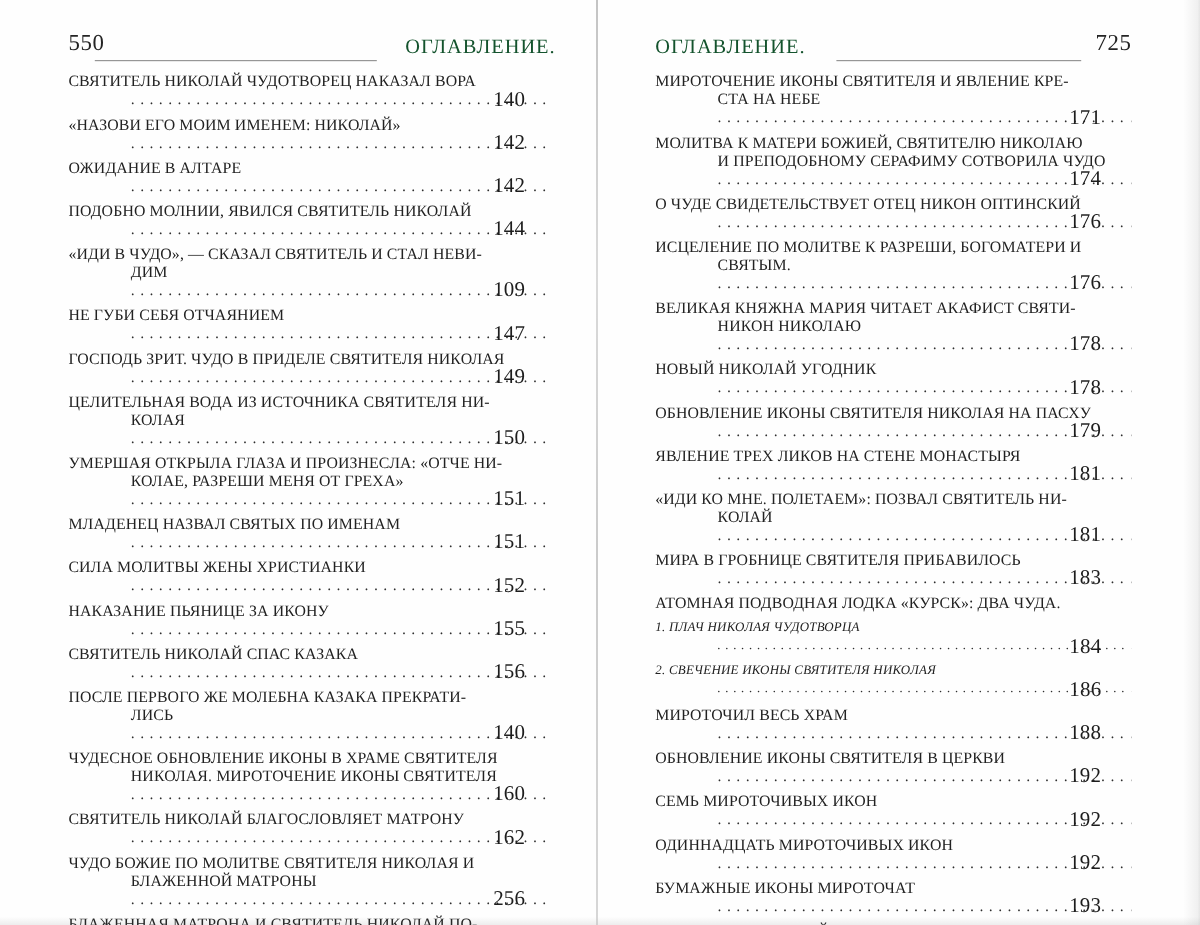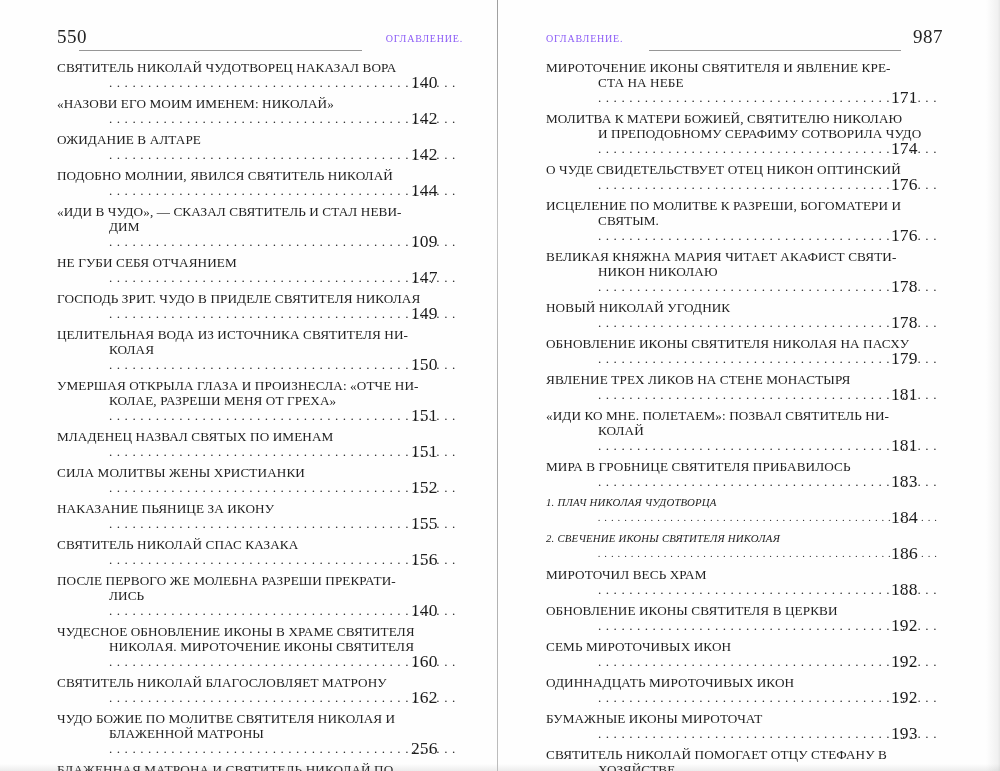--- a/index.html
+++ b/index.html
@@ -47,24 +47,24 @@
     display: flex;
     align-items: flex-end;
   }
   .folio {
     font-size: 19px;
     line-height: 19px;
     letter-spacing: 0.5px;
     color: #242424;
   }
   .running {
-    font-size: 10px;
+    font-size: 17px;
     line-height: 15px;
     letter-spacing: 0.8px;
-    color: #8b5cf6;
+    color: #14532d;
   }
   .header-rule {
     flex: 1;
     height: 0;
     border-bottom: 1px solid #969696;
     align-self: flex-end;
     margin-bottom: -5px;
   }
   .page.left  .header-rule { margin-left: -8px; margin-right: 24px; }
   .page.right .header-rule { margin-left: 26px; margin-right: 12px; }
@@ -128,55 +128,56 @@
         <div class="entry"><span class="title">НЕ ГУБИ СЕБЯ ОТЧАЯНИЕМ</span><span class="dots"> . . . . . . . . . . . . . . . . . . . . . . . . . . . . . . . . . . . . . . . . . . . . . . . . . . . . . . . . . . . . . . . . . . . . . . . . . . . . . . . . . . . . . . . . . . . . . . . . . . . . . . . . . . . . . . . . . . . . . . . . . . . . . . . . . . . . . . . . . . . . . . . . . . . . . . </span><span class="page-no">147</span></div>
         <div class="entry"><span class="title">ГОСПОДЬ ЗРИТ. ЧУДО В ПРИДЕЛЕ СВЯТИТЕЛЯ НИКОЛАЯ</span><span class="dots"> . . . . . . . . . . . . . . . . . . . . . . . . . . . . . . . . . . . . . . . . . . . . . . . . . . . . . . . . . . . . . . . . . . . . . . . . . . . . . . . . . . . . . . . . . . . . . . . . . . . . . . . . . . . . . . . . . . . . . . . . . . . . . . . . . . . . . . . . . . . . . . . . . . . . . . </span><span class="page-no">149</span></div>
         <div class="entry"><span class="title">ЦЕЛИТЕЛЬНАЯ ВОДА ИЗ ИСТОЧНИКА СВЯТИТЕЛЯ НИ-
 КОЛАЯ</span><span class="dots"> . . . . . . . . . . . . . . . . . . . . . . . . . . . . . . . . . . . . . . . . . . . . . . . . . . . . . . . . . . . . . . . . . . . . . . . . . . . . . . . . . . . . . . . . . . . . . . . . . . . . . . . . . . . . . . . . . . . . . . . . . . . . . . . . . . . . . . . . . . . . . . . . . . . . . . </span><span class="page-no">150</span></div>
         <div class="entry"><span class="title">УМЕРШАЯ ОТКРЫЛА ГЛАЗА И ПРОИЗНЕСЛА: «ОТЧЕ НИ-
 КОЛАЕ, РАЗРЕШИ МЕНЯ ОТ ГРЕХА»</span><span class="dots"> . . . . . . . . . . . . . . . . . . . . . . . . . . . . . . . . . . . . . . . . . . . . . . . . . . . . . . . . . . . . . . . . . . . . . . . . . . . . . . . . . . . . . . . . . . . . . . . . . . . . . . . . . . . . . . . . . . . . . . . . . . . . . . . . . . . . . . . . . . . . . . . . . . . . . . </span><span class="page-no">151</span></div>
         <div class="entry"><span class="title">МЛАДЕНЕЦ НАЗВАЛ СВЯТЫХ ПО ИМЕНАМ</span><span class="dots"> . . . . . . . . . . . . . . . . . . . . . . . . . . . . . . . . . . . . . . . . . . . . . . . . . . . . . . . . . . . . . . . . . . . . . . . . . . . . . . . . . . . . . . . . . . . . . . . . . . . . . . . . . . . . . . . . . . . . . . . . . . . . . . . . . . . . . . . . . . . . . . . . . . . . . . </span><span class="page-no">151</span></div>
         <div class="entry"><span class="title">СИЛА МОЛИТВЫ ЖЕНЫ ХРИСТИАНКИ</span><span class="dots"> . . . . . . . . . . . . . . . . . . . . . . . . . . . . . . . . . . . . . . . . . . . . . . . . . . . . . . . . . . . . . . . . . . . . . . . . . . . . . . . . . . . . . . . . . . . . . . . . . . . . . . . . . . . . . . . . . . . . . . . . . . . . . . . . . . . . . . . . . . . . . . . . . . . . . . </span><span class="page-no">152</span></div>
         <div class="entry"><span class="title">НАКАЗАНИЕ ПЬЯНИЦЕ ЗА ИКОНУ</span><span class="dots"> . . . . . . . . . . . . . . . . . . . . . . . . . . . . . . . . . . . . . . . . . . . . . . . . . . . . . . . . . . . . . . . . . . . . . . . . . . . . . . . . . . . . . . . . . . . . . . . . . . . . . . . . . . . . . . . . . . . . . . . . . . . . . . . . . . . . . . . . . . . . . . . . . . . . . . </span><span class="page-no">155</span></div>
         <div class="entry"><span class="title">СВЯТИТЕЛЬ НИКОЛАЙ СПАС КАЗАКА</span><span class="dots"> . . . . . . . . . . . . . . . . . . . . . . . . . . . . . . . . . . . . . . . . . . . . . . . . . . . . . . . . . . . . . . . . . . . . . . . . . . . . . . . . . . . . . . . . . . . . . . . . . . . . . . . . . . . . . . . . . . . . . . . . . . . . . . . . . . . . . . . . . . . . . . . . . . . . . . </span><span class="page-no">156</span></div>
-        <div class="entry"><span class="title">ПОСЛЕ ПЕРВОГО ЖЕ МОЛЕБНА РАЗРЕШИ ПРЕКРАТИ-
+        <div class="entry"><span class="title">ПОСЛЕ ПЕРВОГО ЖЕ МОЛЕБНА КАЗАКА ПРЕКРАТИ-
 ЛИСЬ</span><span class="dots"> . . . . . . . . . . . . . . . . . . . . . . . . . . . . . . . . . . . . . . . . . . . . . . . . . . . . . . . . . . . . . . . . . . . . . . . . . . . . . . . . . . . . . . . . . . . . . . . . . . . . . . . . . . . . . . . . . . . . . . . . . . . . . . . . . . . . . . . . . . . . . . . . . . . . . . </span><span class="page-no">140</span></div>
         <div class="entry"><span class="title">ЧУДЕСНОЕ ОБНОВЛЕНИЕ ИКОНЫ В ХРАМЕ СВЯТИТЕЛЯ
 НИКОЛАЯ. МИРОТОЧЕНИЕ ИКОНЫ СВЯТИТЕЛЯ</span><span class="dots"> . . . . . . . . . . . . . . . . . . . . . . . . . . . . . . . . . . . . . . . . . . . . . . . . . . . . . . . . . . . . . . . . . . . . . . . . . . . . . . . . . . . . . . . . . . . . . . . . . . . . . . . . . . . . . . . . . . . . . . . . . . . . . . . . . . . . . . . . . . . . . . . . . . . . . . </span><span class="page-no">160</span></div>
         <div class="entry"><span class="title">СВЯТИТЕЛЬ НИКОЛАЙ БЛАГОСЛОВЛЯЕТ МАТРОНУ</span><span class="dots"> . . . . . . . . . . . . . . . . . . . . . . . . . . . . . . . . . . . . . . . . . . . . . . . . . . . . . . . . . . . . . . . . . . . . . . . . . . . . . . . . . . . . . . . . . . . . . . . . . . . . . . . . . . . . . . . . . . . . . . . . . . . . . . . . . . . . . . . . . . . . . . . . . . . . . . </span><span class="page-no">162</span></div>
         <div class="entry"><span class="title">ЧУДО БОЖИЕ ПО МОЛИТВЕ СВЯТИТЕЛЯ НИКОЛАЯ И
 БЛАЖЕННОЙ МАТРОНЫ</span><span class="dots"> . . . . . . . . . . . . . . . . . . . . . . . . . . . . . . . . . . . . . . . . . . . . . . . . . . . . . . . . . . . . . . . . . . . . . . . . . . . . . . . . . . . . . . . . . . . . . . . . . . . . . . . . . . . . . . . . . . . . . . . . . . . . . . . . . . . . . . . . . . . . . . . . . . . . . . </span><span class="page-no">256</span></div>
         <div class="entry"><span class="title">БЛАЖЕННАЯ МАТРОНА И СВЯТИТЕЛЬ НИКОЛАЙ ПО-
 МОГАЮТ ВОЕННОМУ (1941-1945 гг.)</span></div>
       </div>
   </div>
 
   <div class="page right">
     <div class="page-header">
       <span class="running">ОГЛАВЛЕНИЕ.</span>
       <span class="header-rule"></span>
-      <span class="folio">987</span>
+      <span class="folio">725</span>
     </div>
     <div class="toc">
 
     <div class="entry"><span class="title">МИРОТОЧЕНИЕ ИКОНЫ СВЯТИТЕЛЯ И ЯВЛЕНИЕ КРЕ-
 СТА НА НЕБЕ</span><span class="dots"> . . . . . . . . . . . . . . . . . . . . . . . . . . . . . . . . . . . . . . . . . . . . . . . . . . . . . . . . . . . . . . . . . . . . . . . . . . . . . . . . . . . . . . . . . . . . . . . . . . . . . . . . . . . . . . . . . . . . . . . . . . . . . . . . . . . . . . . . . . . . . . . . . . . . . . </span><span class="page-no">171</span></div>
         <div class="entry"><span class="title">МОЛИТВА К МАТЕРИ БОЖИЕЙ, СВЯТИТЕЛЮ НИКОЛАЮ
 И ПРЕПОДОБНОМУ СЕРАФИМУ СОТВОРИЛА ЧУДО</span><span class="dots"> . . . . . . . . . . . . . . . . . . . . . . . . . . . . . . . . . . . . . . . . . . . . . . . . . . . . . . . . . . . . . . . . . . . . . . . . . . . . . . . . . . . . . . . . . . . . . . . . . . . . . . . . . . . . . . . . . . . . . . . . . . . . . . . . . . . . . . . . . . . . . . . . . . . . . . </span><span class="page-no">174</span></div>
         <div class="entry"><span class="title">О ЧУДЕ СВИДЕТЕЛЬСТВУЕТ ОТЕЦ НИКОН ОПТИНСКИЙ</span><span class="dots"> . . . . . . . . . . . . . . . . . . . . . . . . . . . . . . . . . . . . . . . . . . . . . . . . . . . . . . . . . . . . . . . . . . . . . . . . . . . . . . . . . . . . . . . . . . . . . . . . . . . . . . . . . . . . . . . . . . . . . . . . . . . . . . . . . . . . . . . . . . . . . . . . . . . . . . </span><span class="page-no">176</span></div>
         <div class="entry"><span class="title">ИСЦЕЛЕНИЕ ПО МОЛИТВЕ К РАЗРЕШИ, БОГОМАТЕРИ И
 СВЯТЫМ.</span><span class="dots"> . . . . . . . . . . . . . . . . . . . . . . . . . . . . . . . . . . . . . . . . . . . . . . . . . . . . . . . . . . . . . . . . . . . . . . . . . . . . . . . . . . . . . . . . . . . . . . . . . . . . . . . . . . . . . . . . . . . . . . . . . . . . . . . . . . . . . . . . . . . . . . . . . . . . . . </span><span class="page-no">176</span></div>
         <div class="entry"><span class="title">ВЕЛИКАЯ КНЯЖНА МАРИЯ ЧИТАЕТ АКАФИСТ СВЯТИ-
 НИКОН НИКОЛАЮ</span><span class="dots"> . . . . . . . . . . . . . . . . . . . . . . . . . . . . . . . . . . . . . . . . . . . . . . . . . . . . . . . . . . . . . . . . . . . . . . . . . . . . . . . . . . . . . . . . . . . . . . . . . . . . . . . . . . . . . . . . . . . . . . . . . . . . . . . . . . . . . . . . . . . . . . . . . . . . . . </span><span class="page-no">178</span></div>
         <div class="entry"><span class="title">НОВЫЙ НИКОЛАЙ УГОДНИК</span><span class="dots"> . . . . . . . . . . . . . . . . . . . . . . . . . . . . . . . . . . . . . . . . . . . . . . . . . . . . . . . . . . . . . . . . . . . . . . . . . . . . . . . . . . . . . . . . . . . . . . . . . . . . . . . . . . . . . . . . . . . . . . . . . . . . . . . . . . . . . . . . . . . . . . . . . . . . . . </span><span class="page-no">178</span></div>
         <div class="entry"><span class="title">ОБНОВЛЕНИЕ ИКОНЫ СВЯТИТЕЛЯ НИКОЛАЯ НА ПАСХУ</span><span class="dots"> . . . . . . . . . . . . . . . . . . . . . . . . . . . . . . . . . . . . . . . . . . . . . . . . . . . . . . . . . . . . . . . . . . . . . . . . . . . . . . . . . . . . . . . . . . . . . . . . . . . . . . . . . . . . . . . . . . . . . . . . . . . . . . . . . . . . . . . . . . . . . . . . . . . . . . </span><span class="page-no">179</span></div>
         <div class="entry"><span class="title">ЯВЛЕНИЕ ТРЕХ ЛИКОВ НА СТЕНЕ МОНАСТЫРЯ</span><span class="dots"> . . . . . . . . . . . . . . . . . . . . . . . . . . . . . . . . . . . . . . . . . . . . . . . . . . . . . . . . . . . . . . . . . . . . . . . . . . . . . . . . . . . . . . . . . . . . . . . . . . . . . . . . . . . . . . . . . . . . . . . . . . . . . . . . . . . . . . . . . . . . . . . . . . . . . . </span><span class="page-no">181</span></div>
         <div class="entry"><span class="title">«ИДИ КО МНЕ. ПОЛЕТАЕМ»: ПОЗВАЛ СВЯТИТЕЛЬ НИ-
 КОЛАЙ</span><span class="dots"> . . . . . . . . . . . . . . . . . . . . . . . . . . . . . . . . . . . . . . . . . . . . . . . . . . . . . . . . . . . . . . . . . . . . . . . . . . . . . . . . . . . . . . . . . . . . . . . . . . . . . . . . . . . . . . . . . . . . . . . . . . . . . . . . . . . . . . . . . . . . . . . . . . . . . . </span><span class="page-no">181</span></div>
         <div class="entry"><span class="title">МИРА В ГРОБНИЦЕ СВЯТИТЕЛЯ ПРИБАВИЛОСЬ</span><span class="dots"> . . . . . . . . . . . . . . . . . . . . . . . . . . . . . . . . . . . . . . . . . . . . . . . . . . . . . . . . . . . . . . . . . . . . . . . . . . . . . . . . . . . . . . . . . . . . . . . . . . . . . . . . . . . . . . . . . . . . . . . . . . . . . . . . . . . . . . . . . . . . . . . . . . . . . . </span><span class="page-no">183</span></div>
+        <div class="entry no-page"><span class="title">АТОМНАЯ ПОДВОДНАЯ ЛОДКА «КУРСК»: ДВА ЧУДА.</span></div>
         <div class="entry style-italic"><span class="title">1. ПЛАЧ НИКОЛАЯ ЧУДОТВОРЦА</span><span class="dots"> . . . . . . . . . . . . . . . . . . . . . . . . . . . . . . . . . . . . . . . . . . . . . . . . . . . . . . . . . . . . . . . . . . . . . . . . . . . . . . . . . . . . . . . . . . . . . . . . . . . . . . . . . . . . . . . . . . . . . . . . . . . . . . . . . . . . . . . . . . . . . . . . . . . . . . </span><span class="page-no">184</span></div>
         <div class="entry style-italic"><span class="title">2. СВЕЧЕНИЕ ИКОНЫ СВЯТИТЕЛЯ НИКОЛАЯ</span><span class="dots"> . . . . . . . . . . . . . . . . . . . . . . . . . . . . . . . . . . . . . . . . . . . . . . . . . . . . . . . . . . . . . . . . . . . . . . . . . . . . . . . . . . . . . . . . . . . . . . . . . . . . . . . . . . . . . . . . . . . . . . . . . . . . . . . . . . . . . . . . . . . . . . . . . . . . . . </span><span class="page-no">186</span></div>
         <div class="entry"><span class="title">МИРОТОЧИЛ ВЕСЬ ХРАМ</span><span class="dots"> . . . . . . . . . . . . . . . . . . . . . . . . . . . . . . . . . . . . . . . . . . . . . . . . . . . . . . . . . . . . . . . . . . . . . . . . . . . . . . . . . . . . . . . . . . . . . . . . . . . . . . . . . . . . . . . . . . . . . . . . . . . . . . . . . . . . . . . . . . . . . . . . . . . . . . </span><span class="page-no">188</span></div>
         <div class="entry"><span class="title">ОБНОВЛЕНИЕ ИКОНЫ СВЯТИТЕЛЯ В ЦЕРКВИ</span><span class="dots"> . . . . . . . . . . . . . . . . . . . . . . . . . . . . . . . . . . . . . . . . . . . . . . . . . . . . . . . . . . . . . . . . . . . . . . . . . . . . . . . . . . . . . . . . . . . . . . . . . . . . . . . . . . . . . . . . . . . . . . . . . . . . . . . . . . . . . . . . . . . . . . . . . . . . . . </span><span class="page-no">192</span></div>
         <div class="entry"><span class="title">СЕМЬ МИРОТОЧИВЫХ ИКОН</span><span class="dots"> . . . . . . . . . . . . . . . . . . . . . . . . . . . . . . . . . . . . . . . . . . . . . . . . . . . . . . . . . . . . . . . . . . . . . . . . . . . . . . . . . . . . . . . . . . . . . . . . . . . . . . . . . . . . . . . . . . . . . . . . . . . . . . . . . . . . . . . . . . . . . . . . . . . . . . </span><span class="page-no">192</span></div>
         <div class="entry"><span class="title">ОДИННАДЦАТЬ МИРОТОЧИВЫХ ИКОН</span><span class="dots"> . . . . . . . . . . . . . . . . . . . . . . . . . . . . . . . . . . . . . . . . . . . . . . . . . . . . . . . . . . . . . . . . . . . . . . . . . . . . . . . . . . . . . . . . . . . . . . . . . . . . . . . . . . . . . . . . . . . . . . . . . . . . . . . . . . . . . . . . . . . . . . . . . . . . . . </span><span class="page-no">192</span></div>
         <div class="entry"><span class="title">БУМАЖНЫЕ ИКОНЫ МИРОТОЧАТ</span><span class="dots"> . . . . . . . . . . . . . . . . . . . . . . . . . . . . . . . . . . . . . . . . . . . . . . . . . . . . . . . . . . . . . . . . . . . . . . . . . . . . . . . . . . . . . . . . . . . . . . . . . . . . . . . . . . . . . . . . . . . . . . . . . . . . . . . . . . . . . . . . . . . . . . . . . . . . . . </span><span class="page-no">193</span></div>
         <div class="entry"><span class="title">СВЯТИТЕЛЬ НИКОЛАЙ ПОМОГАЕТ ОТЦУ СТЕФАНУ В
 ХОЗЯЙСТВЕ</span></div>
       </div>

